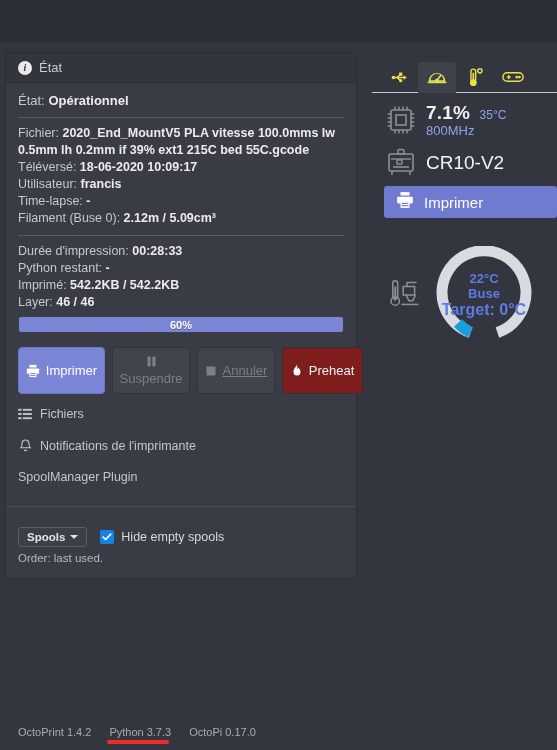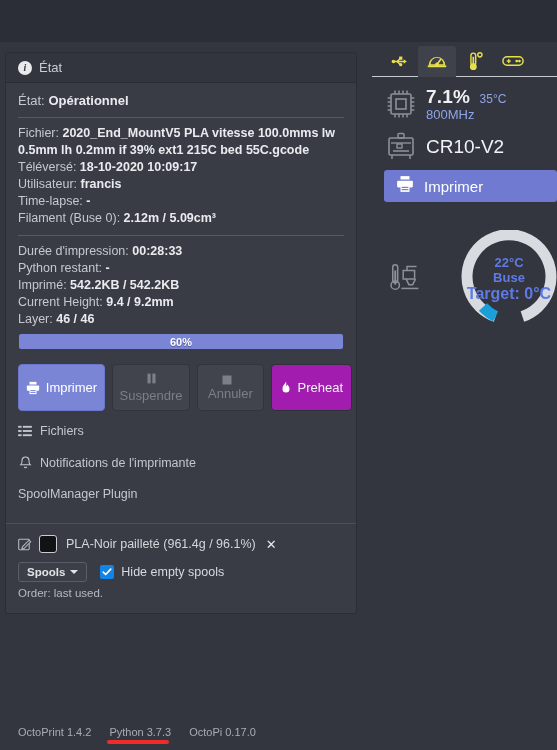--- a/index.html
+++ b/index.html
@@ -91,23 +91,23 @@
     white-space: nowrap;
   }
   .btn-print {
     background: #7b85d6; color: #ffffff; border-color: #6b76cd;
     width: 87px;
   }
   .btn-disabled {
     background: #41444d; color: #7b7f88; border-color: #31343b;
     flex-direction: column; width: 78px;
   }
-  .btn-disabled.wide { width: 78px; flex-direction: column; }
+  .btn-disabled.wide { width: 78px; flex-direction: row; text-decoration: underline; }
   .btn-preheat {
-    background: #a21caf; color: #f0f2f4; border-color: #2e3138;
+    background: #7f1d1d; color: #f0f2f4; border-color: #2e3138;
     width: 81px;
     align-items: center;
   }
   .btn .ic { margin-right: 6px; display:inline-flex; }
   .btn-disabled .ic { margin-right: 0; margin-bottom: 3px; }
   .btn-disabled.wide .ic { margin-right: 6px; margin-bottom: 0; }
 
   .link-row {
     display: flex; align-items: center;
     font-size: 12.5px; color: #c3c6cb;
@@ -142,21 +142,21 @@
     display: inline-flex; align-items: center; justify-content: center;
     cursor: pointer; flex: 0 0 auto;
   }
   .chk svg { display:block; }
   .chk-label { font-size: 12.5px; color: #d6d9dd; }
   .order-line { font-size: 11.5px; color: #b6b9bf; margin-top: 5px; }
 
   
   .right-panel {
     position: absolute;
-    left: 372px; top: 4px;
+    left: 372px; top: 20px;
     width: 185px;
   }
   .tabbar {
     display: flex; align-items: center;
     height: 31px;
     border-bottom: 1px solid #c8ccd2;
     padding-left: 8px;
   }
   .tab {
     width: 38px; height: 31px;
@@ -180,21 +180,21 @@
     margin: 0 0 0 12px;
     background: #6f7ad0;
     height: 32px; width: 173px;
     border-radius: 3px;
     display: flex; align-items: center;
     padding-left: 12px;
     cursor: pointer;
   }
   .print-btn-right .lbl { font-size: 15px; color: #ffffff; margin-left: 10px; }
 
-  .temp-block { display: flex; align-items: center; margin-top: 28px; padding-left: 12px; justify-content: space-between; }
+  .temp-block { display: flex; align-items: center; margin-top: 28px; padding-left: 12px; }
   .temp-ic { width: 46px; flex: 0 0 auto; display:flex; justify-content:center; }
   .gauge-wrap { position: relative; width: 96px; height: 96px; margin-left: 6px; }
   .gauge-text {
     position: absolute; left: 0; top: 0; width: 96px; height: 96px;
     display: flex; flex-direction: column; align-items: center; justify-content: center;
     pointer-events: none;
   }
   .g-temp { font-size: 13px; color: #5f7ae4; font-weight: bold; line-height: 15px; }
   .g-name { font-size: 13px; color: #5f7ae4; font-weight: bold; line-height: 15px; }
   .g-target { font-size: 16px; color: #5f7ae4; font-weight: bold; line-height: 15px; margin-top: 1px; white-space: nowrap; }
@@ -233,21 +233,21 @@
 
       <div class="divider"></div>
 
       <div class="group">
         <div class="row-line">
           <span>Fichier:</span>
           <b>2020_End_MountV5 PLA vitesse 100.0mms lw 0.5mm lh 0.2mm if 39% ext1 215C bed 55C.gcode</b>
         </div>
         <div class="row-line">
           <span>Téléversé:</span>
-          <b>18-10-2020 10:09:17</b>
+          <b>18-06-2020 10:09:17</b>
         </div>
         <div class="row-line">
           <span>Utilisateur:</span>
           <b>francis</b>
         </div>
         <div class="row-line">
           <span>Time-lapse:</span>
           <b>-</b>
         </div>
         <div class="row-line">
@@ -263,24 +263,20 @@
           <span>Durée d'impression:</span>
           <b>00:28:33</b>
         </div>
         <div class="row-line">
           <span>Python restant:</span>
           <b>-</b>
         </div>
         <div class="row-line">
           <span>Imprimé:</span>
           <b>542.2KB / 542.2KB</b>
-        </div>
-        <div class="row-line">
-          <span>Current Height:</span>
-          <b>9.4 / 9.2mm</b>
         </div>
         <div class="row-line">
           <span>Layer:</span>
           <b>46 / 46</b>
         </div>
       </div>
 
       <div class="progress-outer">
         <div class="progress-fill" id="progress-fill" style="width: 100%; background: rgb(123, 133, 214);">
           <span class="progress-label">60%</span>
@@ -353,31 +349,20 @@
         </span>
         <span>Notifications de l'imprimante</span>
       </div>
 
       <div class="plugin-row">SpoolManager Plugin</div>
     </div>
 
     <div class="spool-sep"></div>
 
     <div class="spool-area">
-      <div class="spool-line">
-        <span class="pencil-ic">
-          <svg width="14" height="14" viewBox="0 0 16 16">
-              <rect x="0.8" y="2.5" width="12" height="12" rx="1" fill="none" stroke="#b7bac0" stroke-width="1.2"></rect>
-              <path d="M5 11.3 12.6 3.6l1.9 1.9L6.8 13.2l-2.4.6z" fill="#393c45" stroke="#b7bac0" stroke-width="1.2"></path>
-            </svg>
-        </span>
-        <span class="swatch" id="spool-swatch" style="background: rgb(17, 19, 23);"></span>
-        <span>PLA-Noir pailleté (961.4g / 96.1%)</span>
-        <span class="x-close">✕</span>
-      </div>
 
       <div class="spool-controls">
         <span class="spools-btn">
           <span>Spools</span>
           <i class="caret"></i>
         </span>
         <span class="chk">
           <svg width="10" height="10" viewBox="0 0 12 12">
               <path d="M1.5 6.2 4.4 9 10.5 2.6" fill="none" stroke="#fff" stroke-width="2" stroke-linecap="round" stroke-linejoin="round"></path>
             </svg>

